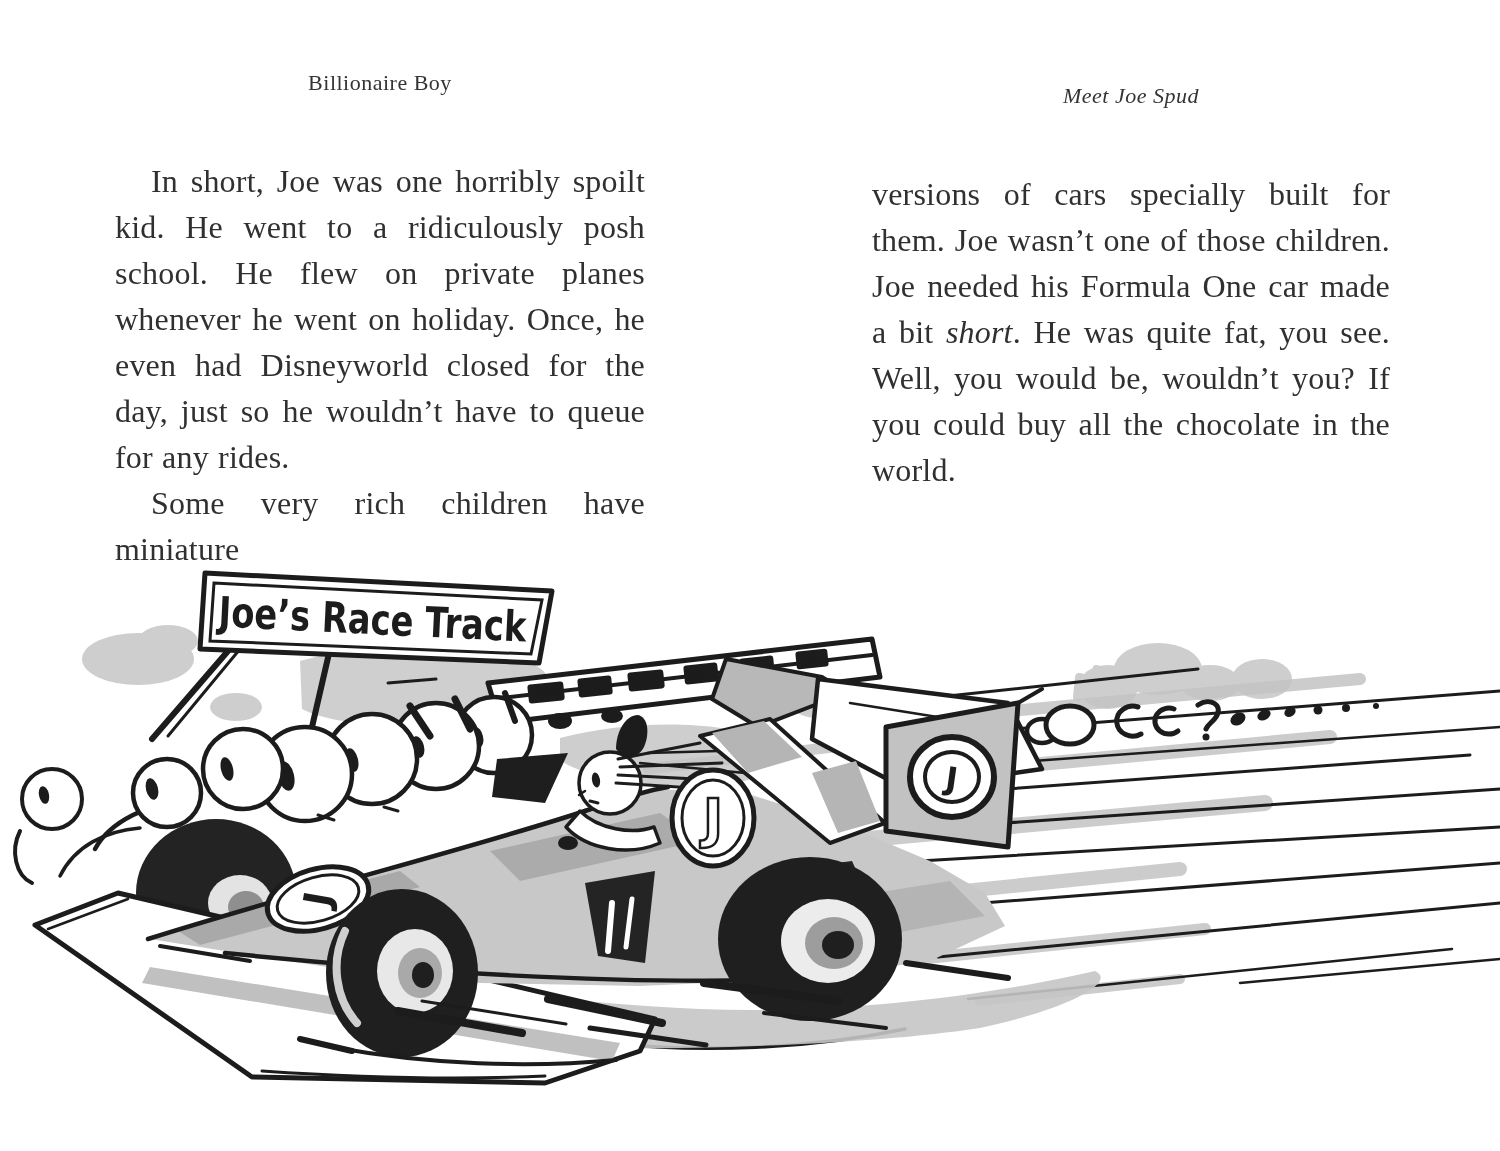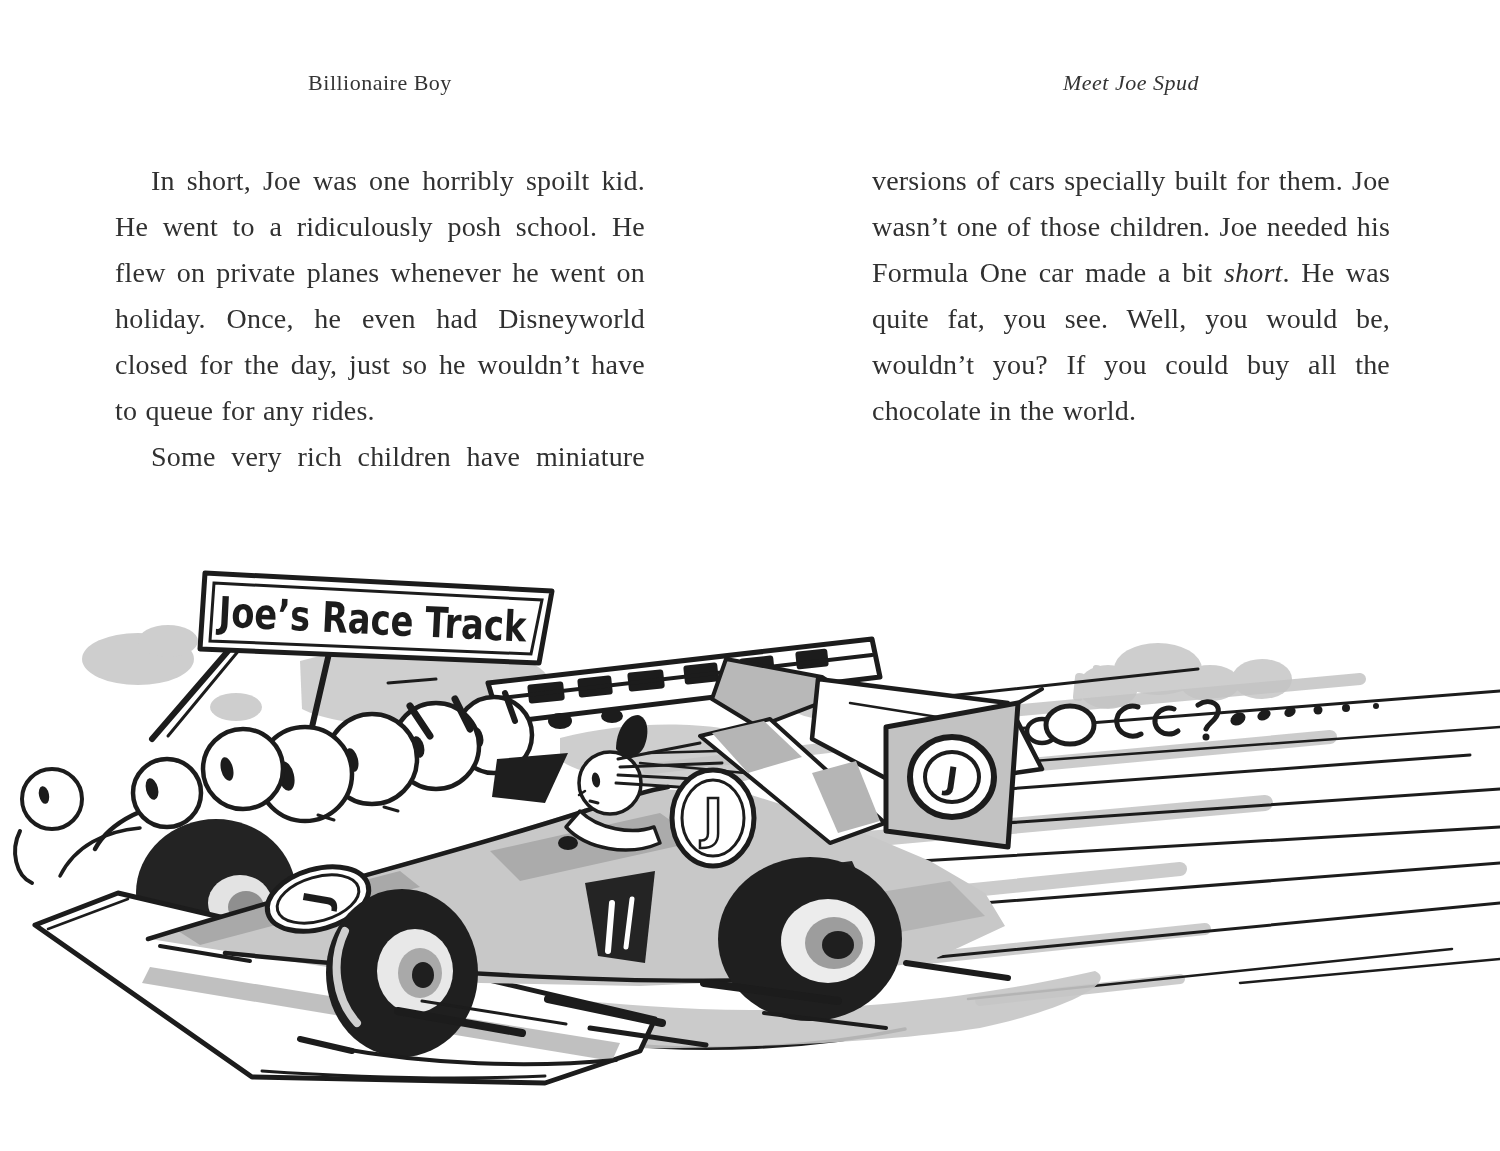--- a/index.html
+++ b/index.html
@@ -6,33 +6,33 @@
   #spread{
     position:relative;
     width:1500px;height:1151px;
     background:#ffffff;
     font-family:"Liberation Serif", serif;
     color:#2e2e2e;
     overflow:hidden;
   }
   .page-col{position:absolute;top:70px;}
   #left-col{left:115px;width:530px;}
-  #right-col{left:872px;width:518px;}
+  #right-col{left:872px;width:518px;margin-top:13px;}
   .running-head{
     text-align:center;
     font-size:22px;
     letter-spacing:.5px;
     color:#343434;
     height:30px;
   }
   #right-col .running-head{font-style:italic;}
   .body-text{margin-top:58px;}
   .body-text p{
     margin:0;
-    font-size:28px;
+    font-size:32px;
     line-height:46px;
     text-align:justify;
     letter-spacing:.2px;
     word-spacing:1px;
     color:#303030;
   }
   .body-text p.indent{text-indent:36px;}
   .body-text p.stretch-last{text-align-last:justify;}
   .body-text em{font-style:italic;}
   #illustration{

